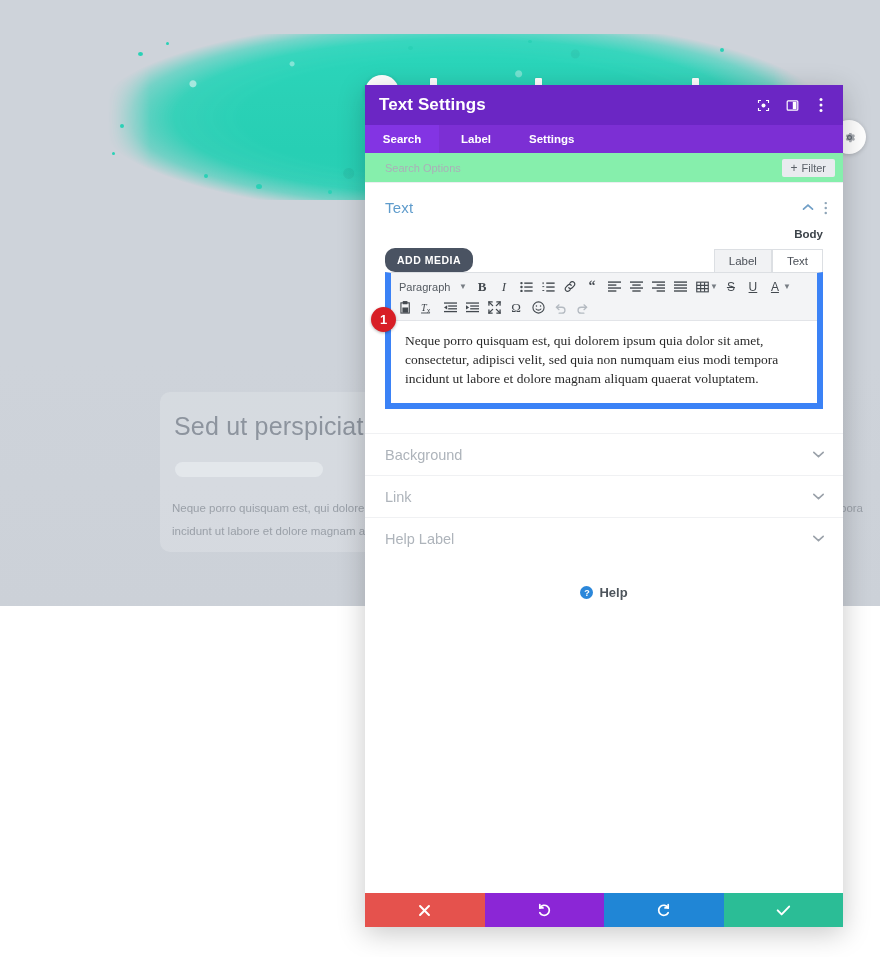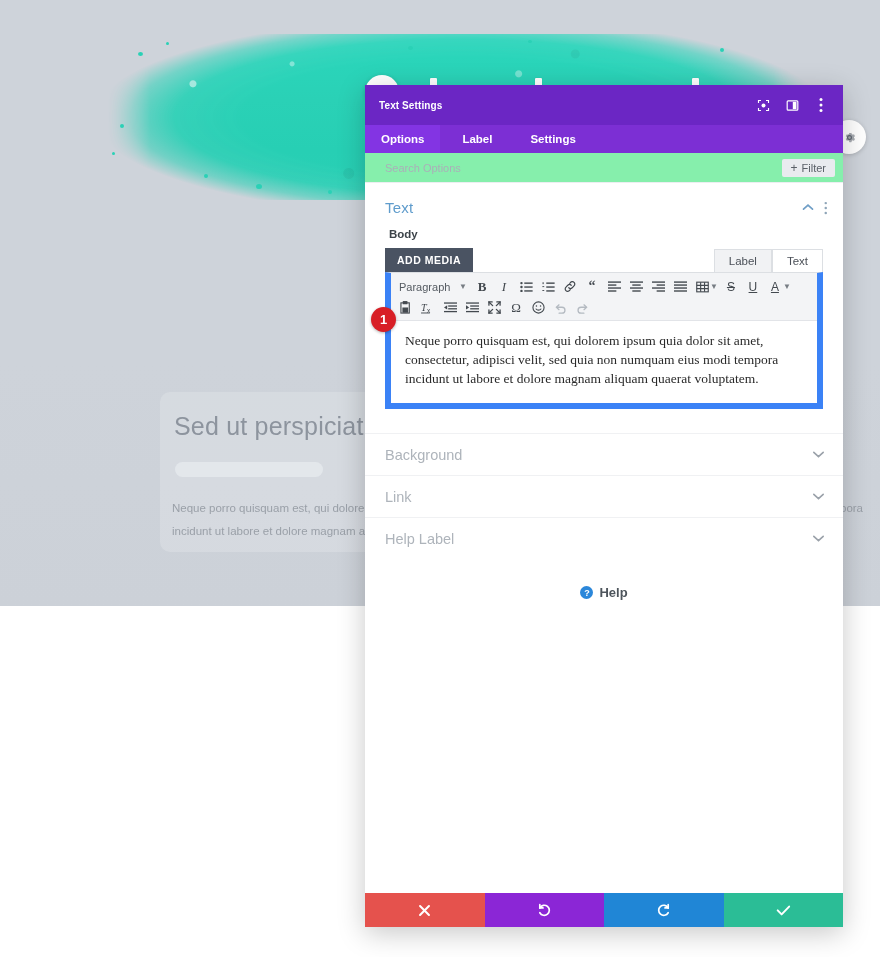--- a/index.html
+++ b/index.html
@@ -94,21 +94,21 @@
     box-shadow:0 6px 26px rgba(0,0,0,.22);
     display:flex; flex-direction:column;
     z-index:20;
   }
   .modal-header {
     height:40px; background:#6b26c4;
     display:flex; align-items:center; padding:0 14px;
     flex:0 0 auto;
   }
   .modal-title {
-    color:#ffffff; font-size:10px; font-weight:bold; letter-spacing:.1px;
+    color:#ffffff; font-size:17px; font-weight:bold; letter-spacing:.1px;
   }
   .header-icons { margin-left:auto; display:flex; align-items:center; gap:13px; }
   .hicon { width:16px; height:16px; display:flex; align-items:center; justify-content:center; cursor:pointer; }
 
   .modal-tabs {
     height:28px; background:#7c2fd4; display:flex; flex:0 0 auto;
   }
   .tab {
     display:flex; align-items:center; justify-content:center;
     padding:0 16px; font-size:11.5px; color:#ffffff; font-weight:bold;
@@ -135,28 +135,28 @@
 
   .modal-body { flex:1 1 auto; overflow:hidden; background:#ffffff; }
 
   .section-head {
     display:flex; align-items:center; padding:16px 16px 6px 20px;
   }
   .section-title { font-size:15px; color:#5f9ccc; letter-spacing:.2px; }
   .section-ctrls { margin-left:auto; display:flex; align-items:center; gap:10px; }
 
   .field-label {
-    padding:6px 20px 0 24px; font-size:11.5px; color:#3c4349; font-weight:bold;
+    padding:6px 20px 0 16px; font-size:11.5px; color:#3c4349; font-weight:bold;text-align:right;
   }
 
   .editor-wrap { padding:8px 20px 0 20px; }
   .addmedia-row { display:flex; align-items:flex-end; }
   .add-media {
     background:#4a5362; color:#ffffff; font-size:10.5px; font-weight:bold;
-    letter-spacing:.5px; padding:6px 12px; border:0; border-radius:0;
+    letter-spacing:.5px; padding:6px 12px; border:0; border-radius:10px;
     cursor:pointer; font-family:"Liberation Sans", sans-serif;
   }
   .vt-tabs { margin-left:auto; display:flex; align-items:flex-end; gap:0; }
   .vt-tab {
     font-size:11.5px; color:#4b5058; padding:5px 14px 5px 14px;
     border:1px solid #dcdfe3; border-bottom:0; cursor:pointer;
     background:#ffffff;
   }
   .vt-tab.active { background:#f1f2f4; border-color:#dcdfe3; }
 
@@ -286,21 +286,21 @@
           <svg width="4" height="16" viewBox="0 0 4 16" fill="#ffffff">
             <circle cx="2" cy="2.4" r="1.5"></circle>
               <circle cx="2" cy="8" r="1.5"></circle>
               <circle cx="2" cy="13.6" r="1.5"></circle>
           </svg>
         </div>
       </div>
     </div>
 
     <div class="modal-tabs">
-      <div class="tab active">Options</div>
+      <div class="tab active">Search</div>
       <div class="tab">Label</div>
       <div class="tab">Settings</div>
     </div>
 
     <div class="search-row">
       <input class="search-input" type="text" placeholder="Search Options" style="">
       <div class="filter-btn">
         <span class="filter-plus">+</span>
         <span>Filter</span>
       </div>

